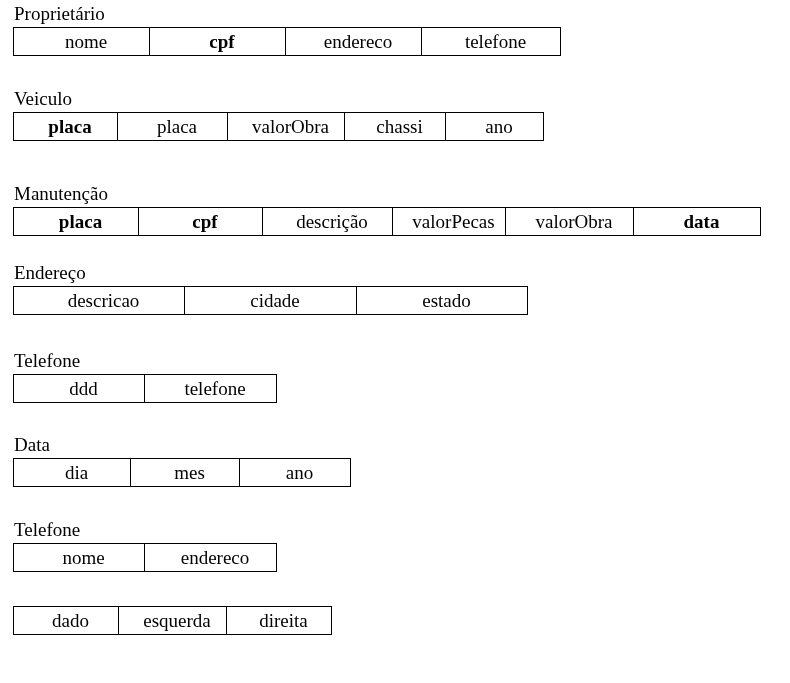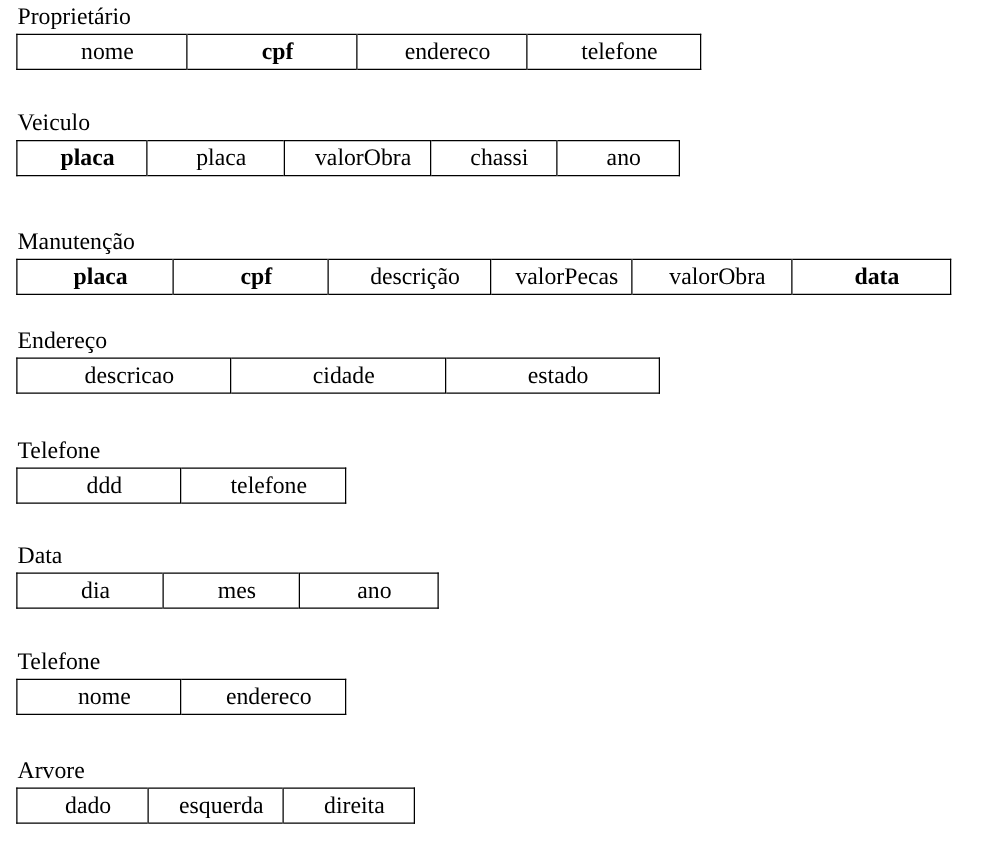--- a/index.html
+++ b/index.html
@@ -191,21 +191,20 @@
         </colgroup>
         <tbody>
           <tr>
             <td class="attr-cell">nome</td>
             <td class="attr-cell">endereco</td>
           </tr>
         </tbody>
       </table>
     </div>
     <div class="entity-block" style="top: 606px;">
-      <div class="entity-title">Arvore</div>
       <table class="attr-table">
         <colgroup>
           <col style="width: 105px;">
           <col style="width: 108px;">
           <col style="width: 105px;">
         </colgroup>
         <tbody>
           <tr>
             <td class="attr-cell">dado</td>
             <td class="attr-cell">esquerda</td>

